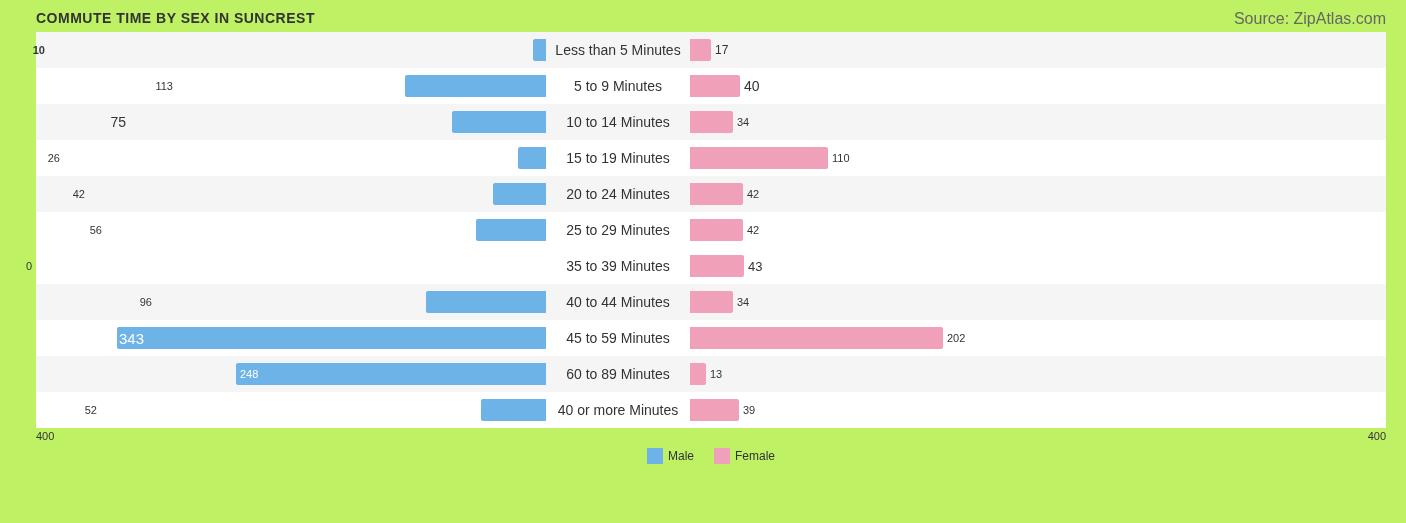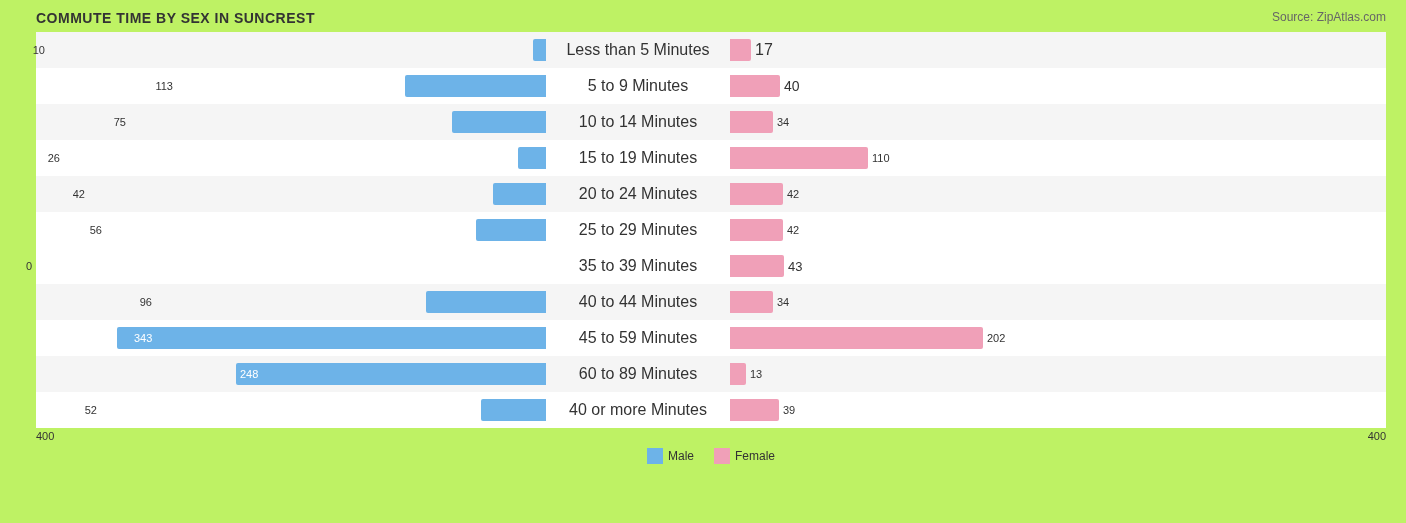--- a/index.html
+++ b/index.html
@@ -22,21 +22,21 @@
       font-weight: bold;
       color: #333;
       text-transform: uppercase;
       letter-spacing: 0.5px;
       margin-bottom: 6px;
     }
     .source {
       position: absolute;
       top: 10px;
       right: 20px;
-      font-size: 12px;
+      font-size: 16px;
       color: #666;
     }
     .chart-area {
       position: relative;
       width: 100%;
     }
     .left-section {
       width: 520px;
       display: flex;
       align-items: center;
@@ -49,23 +49,23 @@
     .right-section {
       width: 520px;
       display: flex;
       align-items: center;
       padding-left: 4px;
       position: relative;
       height: 100%;
       flex-shrink: 0;
     }
     .label-center {
-      width: 184px;
+      width: 144px;
       text-align: center;
-      font-size: 16px;
+      font-size: 14px;
       color: #333;
       flex-shrink: 0;
       z-index: 2;
       padding: 0 4px;
     }
     .bar-male {
       height: 22px;
       background: #6db3e8;
       position: absolute;
       right: 0;
@@ -119,45 +119,45 @@
 </head>
 <body>
 
 <div class="chart-container">
   <div class="chart-title">COMMUTE TIME BY SEX IN SUNCREST</div>
   <div class="source">Source: ZipAtlas.com</div>
 
   <div class="chart-area" id="chart-area">
 
   <div class="full-row" style="background: rgb(245, 245, 245);">
-        <div class="left-section" style="width: 510px; position: relative;">
+        <div class="left-section" style="width: 510px; position: relative; font-weight: bold;">
           <div class="bar-male" style="width: 13px;"></div>
           <span style="position: absolute; font-size: 11px; top: 50%; transform: translateY(-50%); right: 501px; color: rgb(51, 51, 51);">10</span>
         </div>
         <div class="label-center">Less than 5 Minutes</div>
         <div class="right-section" style="width: 510px; position: relative;">
           <div class="bar-female" style="width: 21px;"></div>
-          <span style="position: absolute; font-size: 16px; top: 50%; transform: translateY(-50%); left: 25px; color: rgb(51, 51, 51);">17</span>
+          <span style="position: absolute; font-size: 12px; top: 50%; transform: translateY(-50%); left: 25px; color: rgb(51, 51, 51);">17</span>
         </div>
       </div>
       <div class="full-row" style="background: rgb(255, 255, 255);">
         <div class="left-section" style="width: 510px; position: relative;">
           <div class="bar-male" style="width: 141px;"></div>
           <span style="position: absolute; font-size: 11px; top: 50%; transform: translateY(-50%); right: 373px; color: rgb(51, 51, 51);">113</span>
         </div>
         <div class="label-center">5 to 9 Minutes</div>
         <div class="right-section" style="width: 510px; position: relative;">
           <div class="bar-female" style="width: 50px;"></div>
           <span style="position: absolute; font-size: 14px; top: 50%; transform: translateY(-50%); left: 54px; color: rgb(51, 51, 51);">40</span>
         </div>
       </div>
       <div class="full-row" style="background: rgb(245, 245, 245);">
         <div class="left-section" style="width: 510px; position: relative;">
           <div class="bar-male" style="width: 94px;"></div>
-          <span style="position: absolute; font-size: 11px; top: 50%; transform: translateY(-50%); right: 420px; color: rgb(51, 51, 51);">75</span>
+          <span style="position: absolute; font-size: 14px; top: 50%; transform: translateY(-50%); right: 420px; color: rgb(51, 51, 51);">75</span>
         </div>
         <div class="label-center">10 to 14 Minutes</div>
         <div class="right-section" style="width: 510px; position: relative;">
           <div class="bar-female" style="width: 43px;"></div>
           <span style="position: absolute; font-size: 11px; top: 50%; transform: translateY(-50%); left: 47px; color: rgb(51, 51, 51);">34</span>
         </div>
       </div>
       <div class="full-row" style="background: rgb(255, 255, 255);">
         <div class="left-section" style="width: 510px; position: relative;">
           <div class="bar-male" style="width: 28px;"></div>
@@ -209,21 +209,21 @@
         </div>
         <div class="label-center">40 to 44 Minutes</div>
         <div class="right-section" style="width: 510px; position: relative;">
           <div class="bar-female" style="width: 43px;"></div>
           <span style="position: absolute; font-size: 11px; top: 50%; transform: translateY(-50%); left: 47px; color: rgb(51, 51, 51);">34</span>
         </div>
       </div>
       <div class="full-row" style="background: rgb(255, 255, 255);">
         <div class="left-section" style="width: 510px; position: relative;">
           <div class="bar-male" style="width: 429px;"></div>
-          <span style="position: absolute; font-size: 11px; top: 50%; transform: translateY(-50%); right: auto; color: rgb(255, 255, 255); left: 98px;">343</span>
+          <span style="position: absolute; font-size: 15px; top: 50%; transform: translateY(-50%); right: auto; color: rgb(255, 255, 255); left: 83px;">343</span>
         </div>
         <div class="label-center">45 to 59 Minutes</div>
         <div class="right-section" style="width: 510px; position: relative;">
           <div class="bar-female" style="width: 253px;"></div>
           <span style="position: absolute; font-size: 11px; top: 50%; transform: translateY(-50%); left: 257px; color: rgb(51, 51, 51);">202</span>
         </div>
       </div>
       <div class="full-row" style="background: rgb(245, 245, 245);">
         <div class="left-section" style="width: 510px; position: relative;">
           <div class="bar-male" style="width: 310px;"></div>

